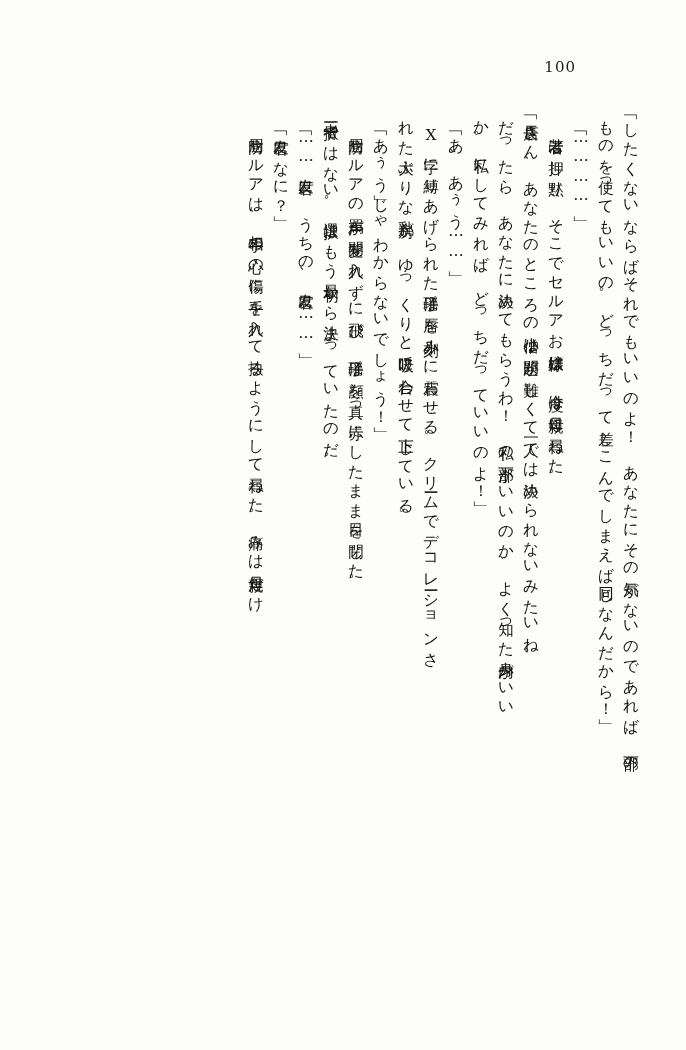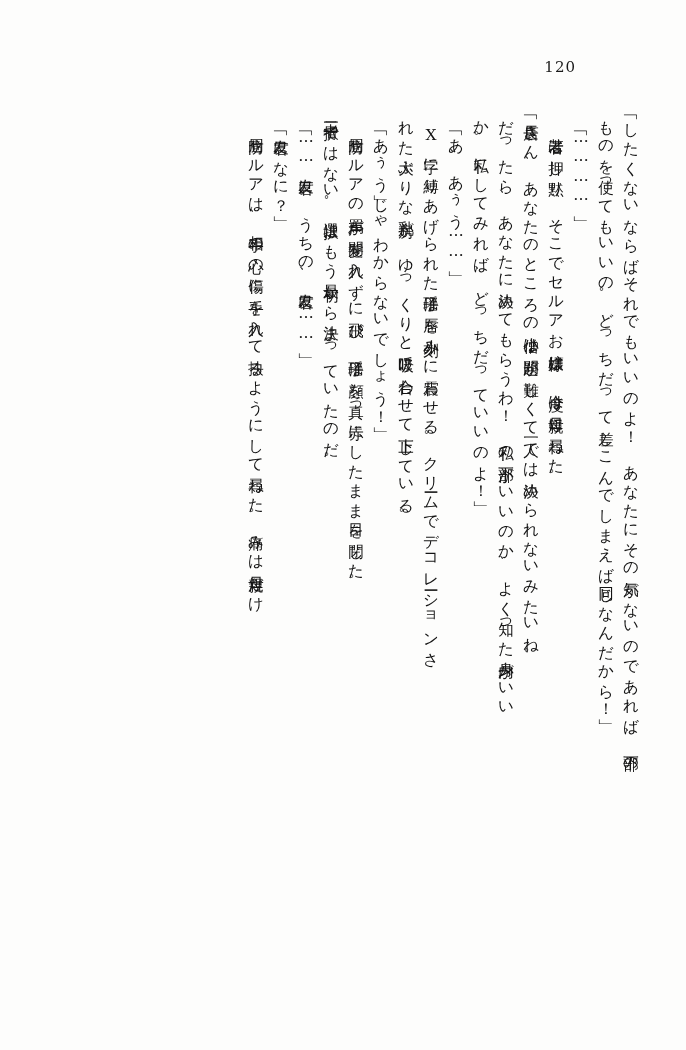--- a/index.html
+++ b/index.html
@@ -54,21 +54,21 @@
   .column.indent {
     padding-top: 16px;
     box-sizing: border-box;
   }
 </style>
 </head>
 <body>
 
 <div class="page">
 
-  <div class="page-number">120</div>
+  <div class="page-number">100</div>
 
   <div class="text-body">
     <div class="column">「したくないならばそれでもいいのよ！　あなたにその気がないのであれば、部下の</div>
     <div class="column">ものを使ってもいいの。どっちだって差しこんでしまえば同じなんだから！」</div>
     <div class="column indent">「…………」</div>
     <div class="column indent">若者は押し黙り、そこでセルアお嬢様は、今度は母親に尋ねた。</div>
     <div class="column">「店長さん、あなたのところの小僧は問題が難しくて一人では決められないみたいね。</div>
     <div class="column">だったら、あなたに決めてもらうわ！　私の部下がいいのか、よく知った身内がいい</div>
     <div class="column">か。私にしてみれば、どっちだっていいのよ！」</div>
     <div class="column indent">「あ、あぅう……」</div>

